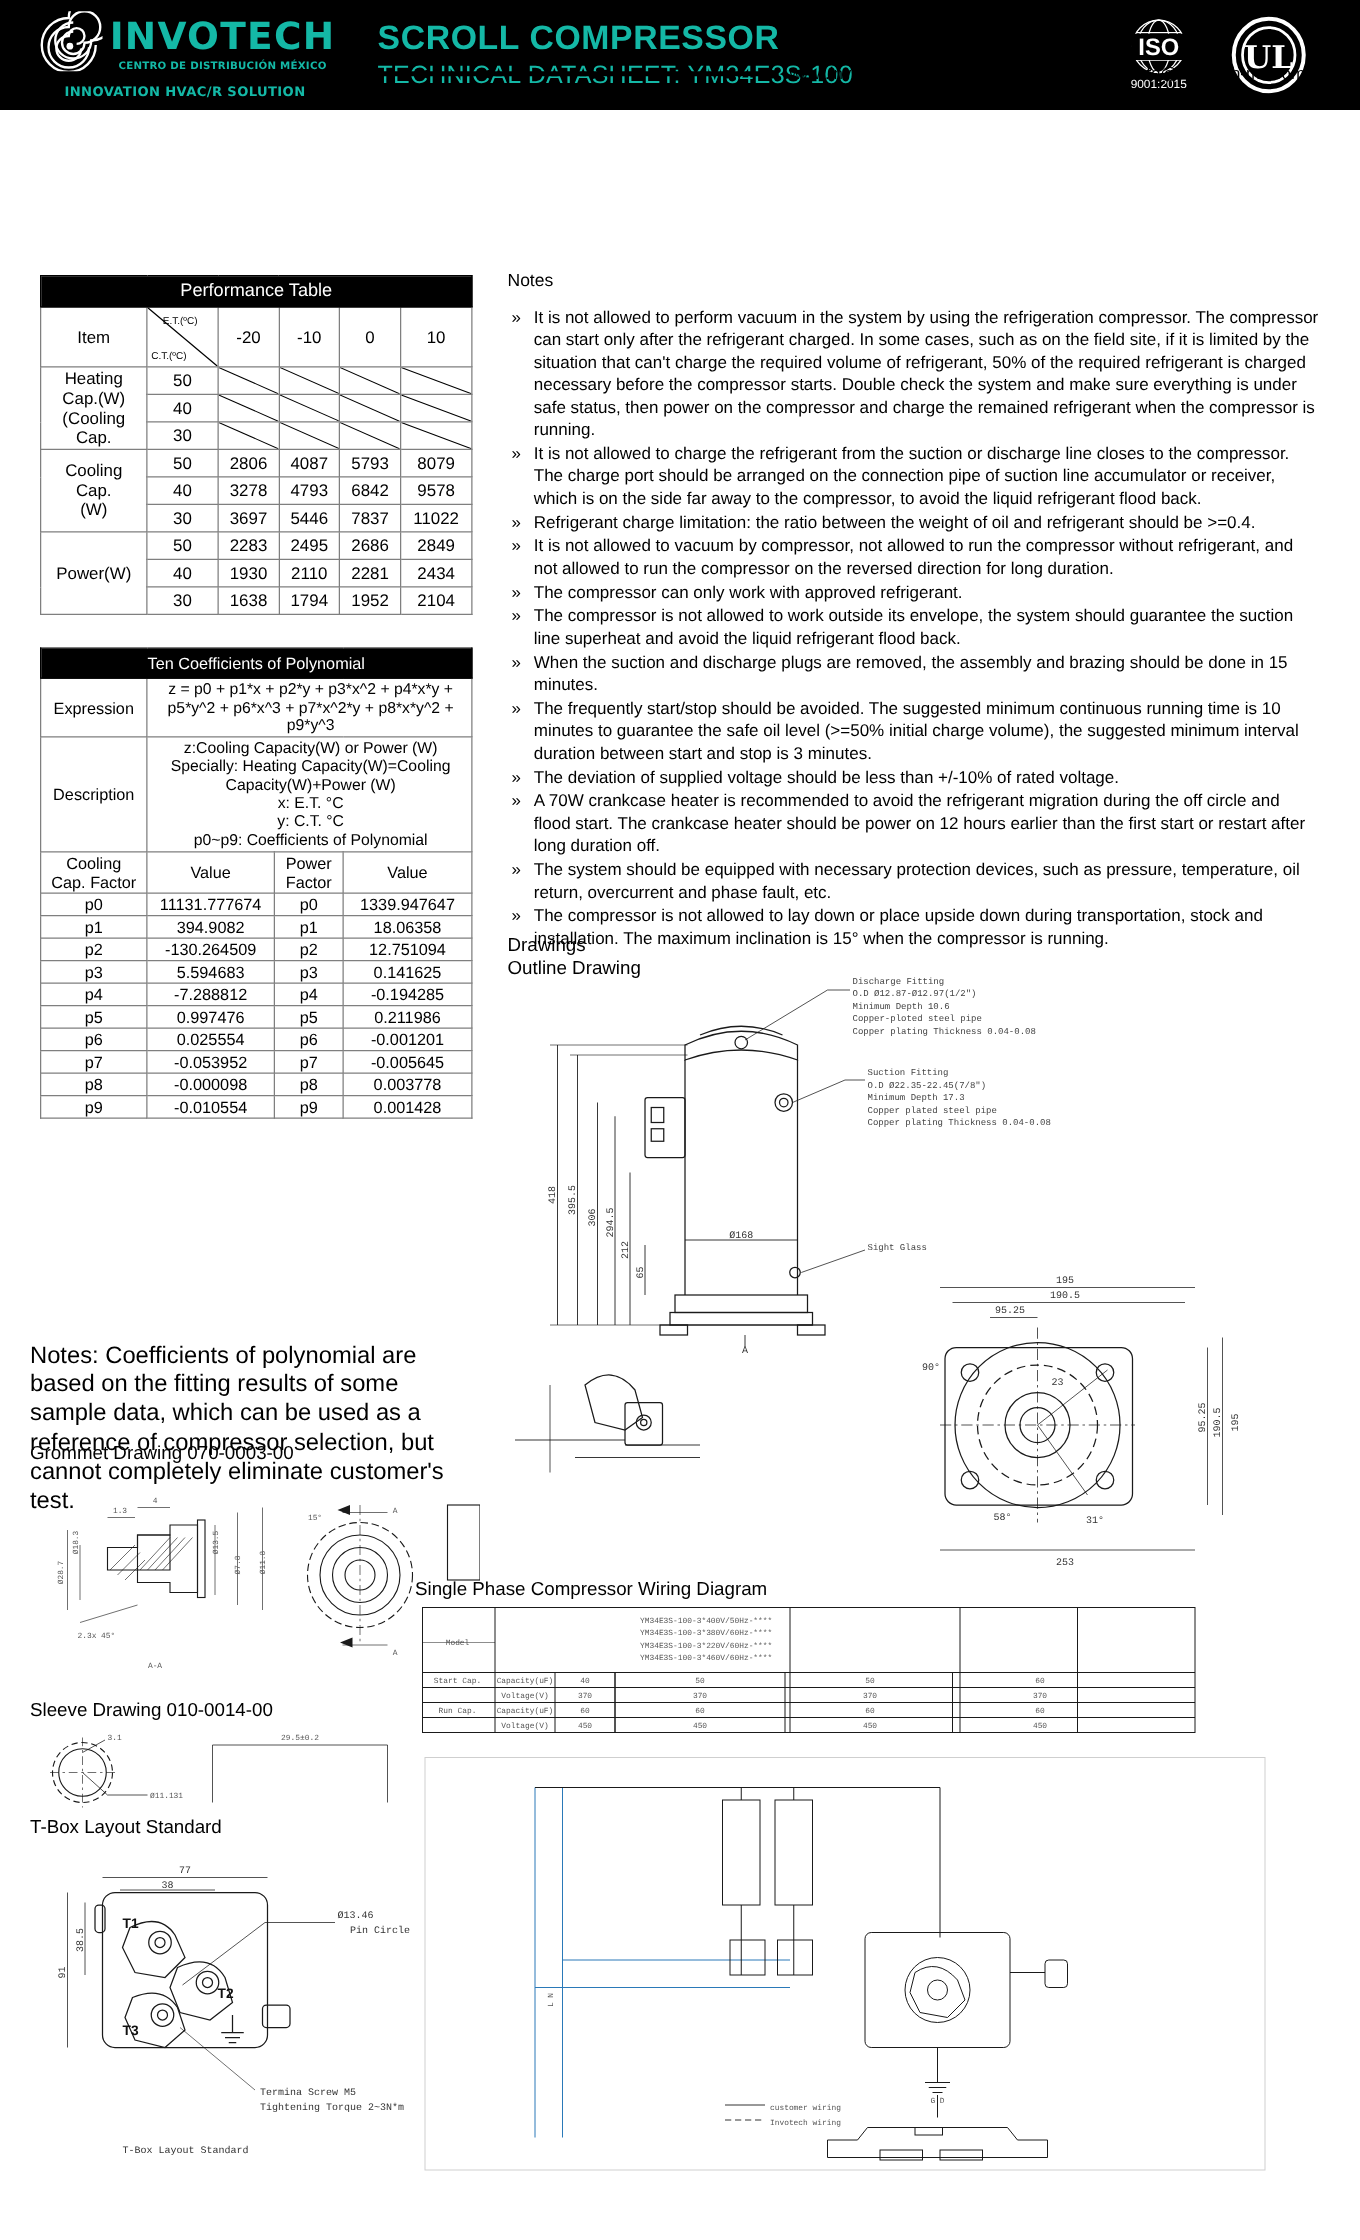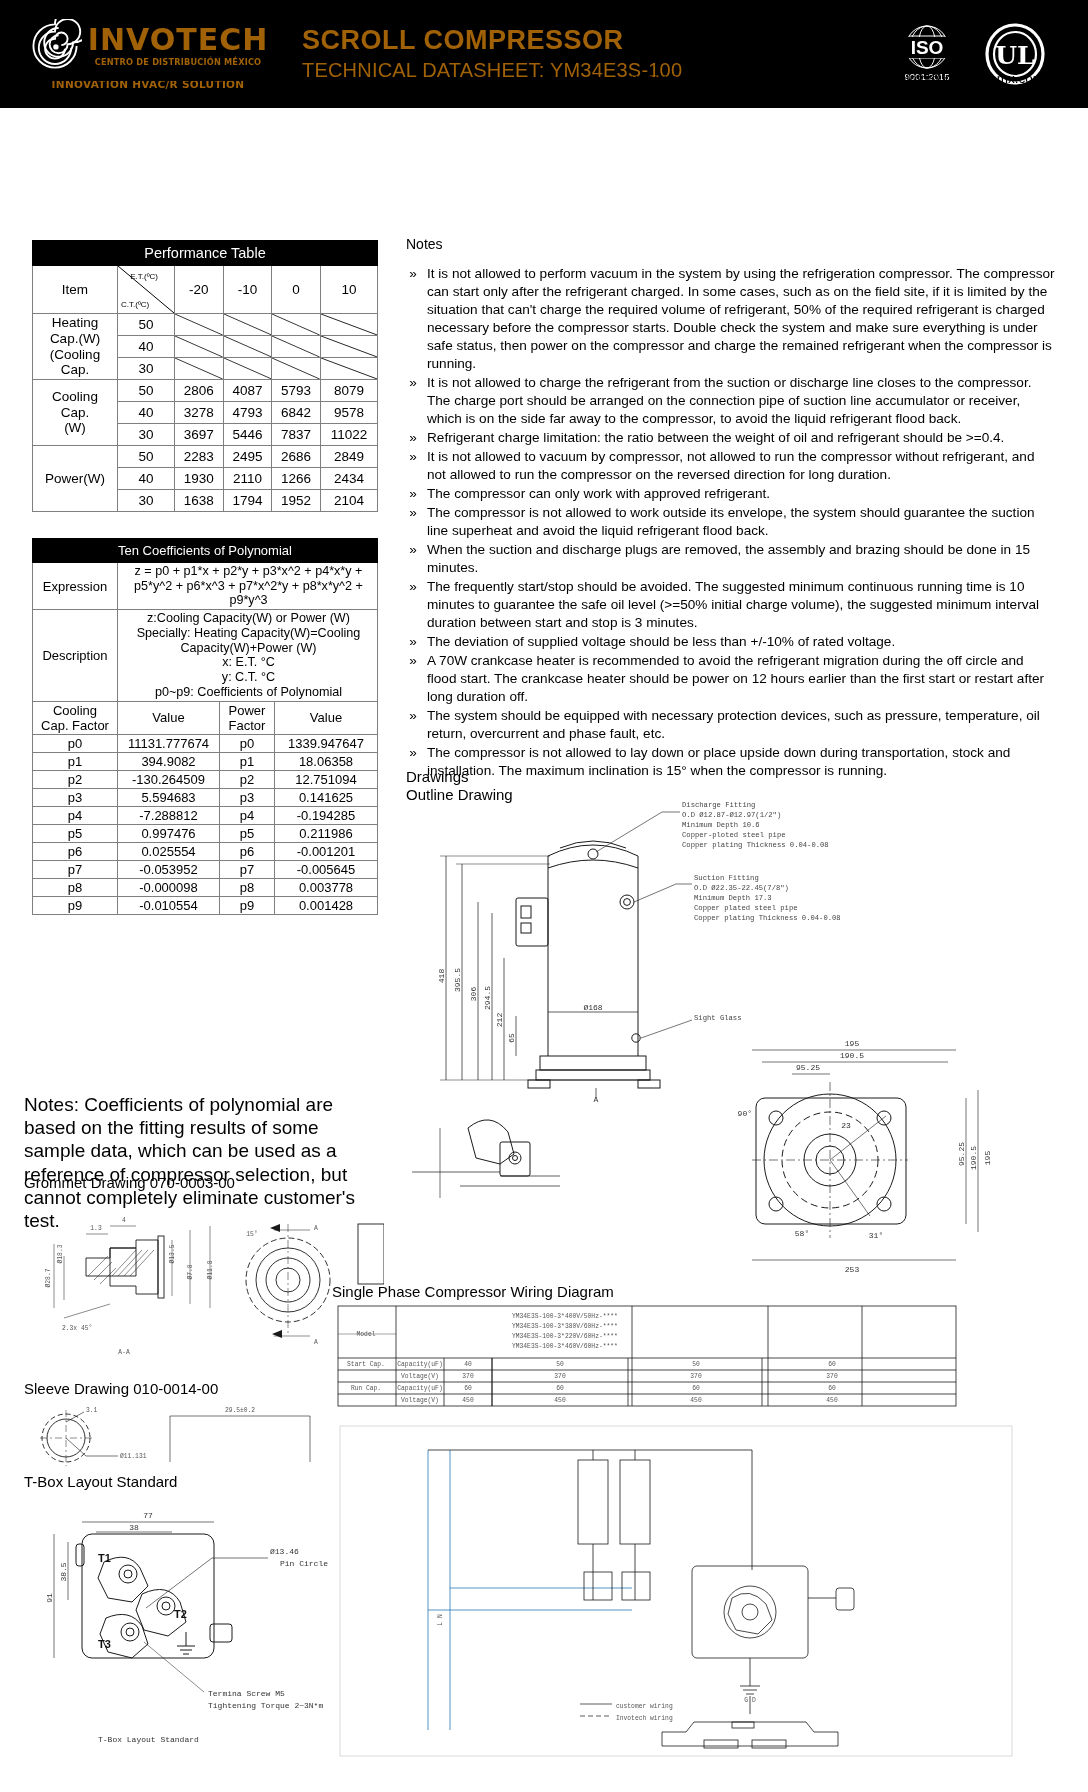--- a/index.html
+++ b/index.html
@@ -8,21 +8,21 @@
     width:1088px; height:1792px;
     background:#ffffff;
     font-family:"Liberation Sans", sans-serif;
     color:#000;
     position:relative;
     overflow:hidden;
   }
 
   
   .header {
-    height:108px; background:#000; color:#a16207;
+    height:88px; background:#000; color:#14b8a6;
     display:flex; align-items:center; position:relative;
   }
   .logo-block { width:260px; display:flex; align-items:center; justify-content:center; flex-direction:column; padding-left:36px;}
   .logo-row { display:flex; align-items:center; gap:6px; }
   .spiral { width:54px; height:54px; flex:0 0 54px; }
   .logo-text-wrap { display:flex; flex-direction:column; line-height:1; }
   .logo-name {
     font-weight:bold; font-size:30px; letter-spacing:1px;
     font-family:"DejaVu Sans", sans-serif;
   }
@@ -284,21 +284,21 @@
       <td>50</td>
       <td>2283</td>
       <td>2495</td>
       <td>2686</td>
       <td>2849</td>
     </tr>
     <tr>
       <td>40</td>
       <td>1930</td>
       <td>2110</td>
-      <td>1266</td>
+      <td>2281</td>
       <td>2434</td>
     </tr>
     <tr>
       <td>30</td>
       <td>1638</td>
       <td>1794</td>
       <td>1952</td>
       <td>2104</td>
     </tr>
   </tbody>

